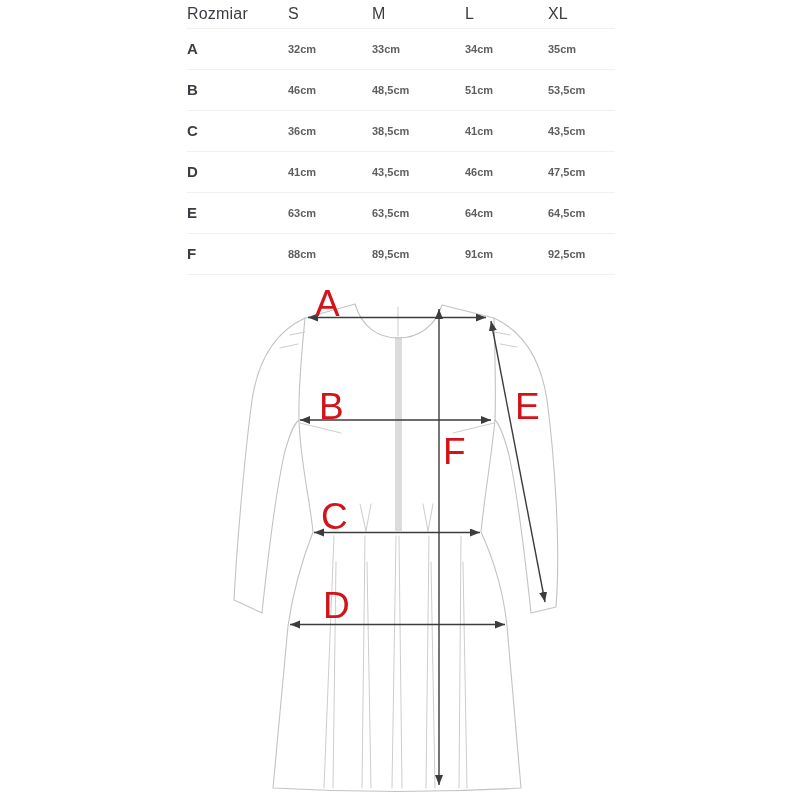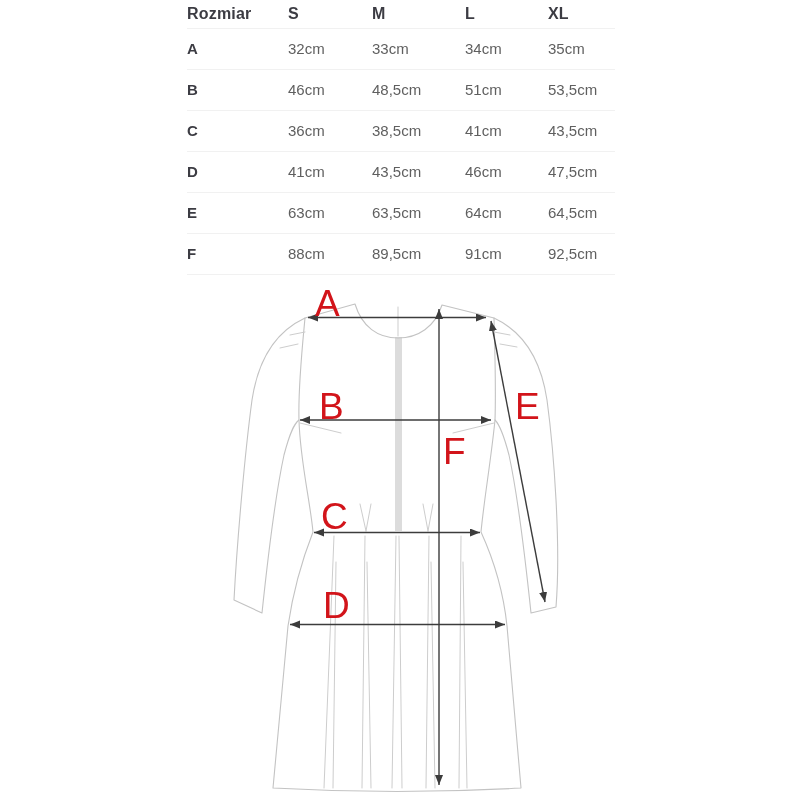--- a/index.html
+++ b/index.html
@@ -32,34 +32,35 @@
     vertical-align: middle;
     white-space: nowrap;
   }
   table.size-table thead tr { height: 28px; }
   table.size-table tbody tr {
     height: 41px;
     border-top: 1px solid #f1f1f1;
   }
   table.size-table tbody tr:last-child { border-bottom: 1px solid #f1f1f1; }
   table.size-table th {
-    font-weight: 700;
+    font-weight: 400;
     font-size: 16px;
     color: #3c3c43;
     letter-spacing: 0.2px;
     margin-left: 8px;
   }
   td.row-label {
     font-weight: 700;
     font-size: 15px;
     color: #3c3c43;
   }
   td.val {
-    font-size: 15px;
+    font-size: 11px;
     color: #5f5f5f;
+    font-weight: bold;
   }
 
   
   svg.dress {
     position: absolute;
     left: 0; top: 0;
   }
   .garment {
     fill: none;
     stroke: #c3c3c3;

